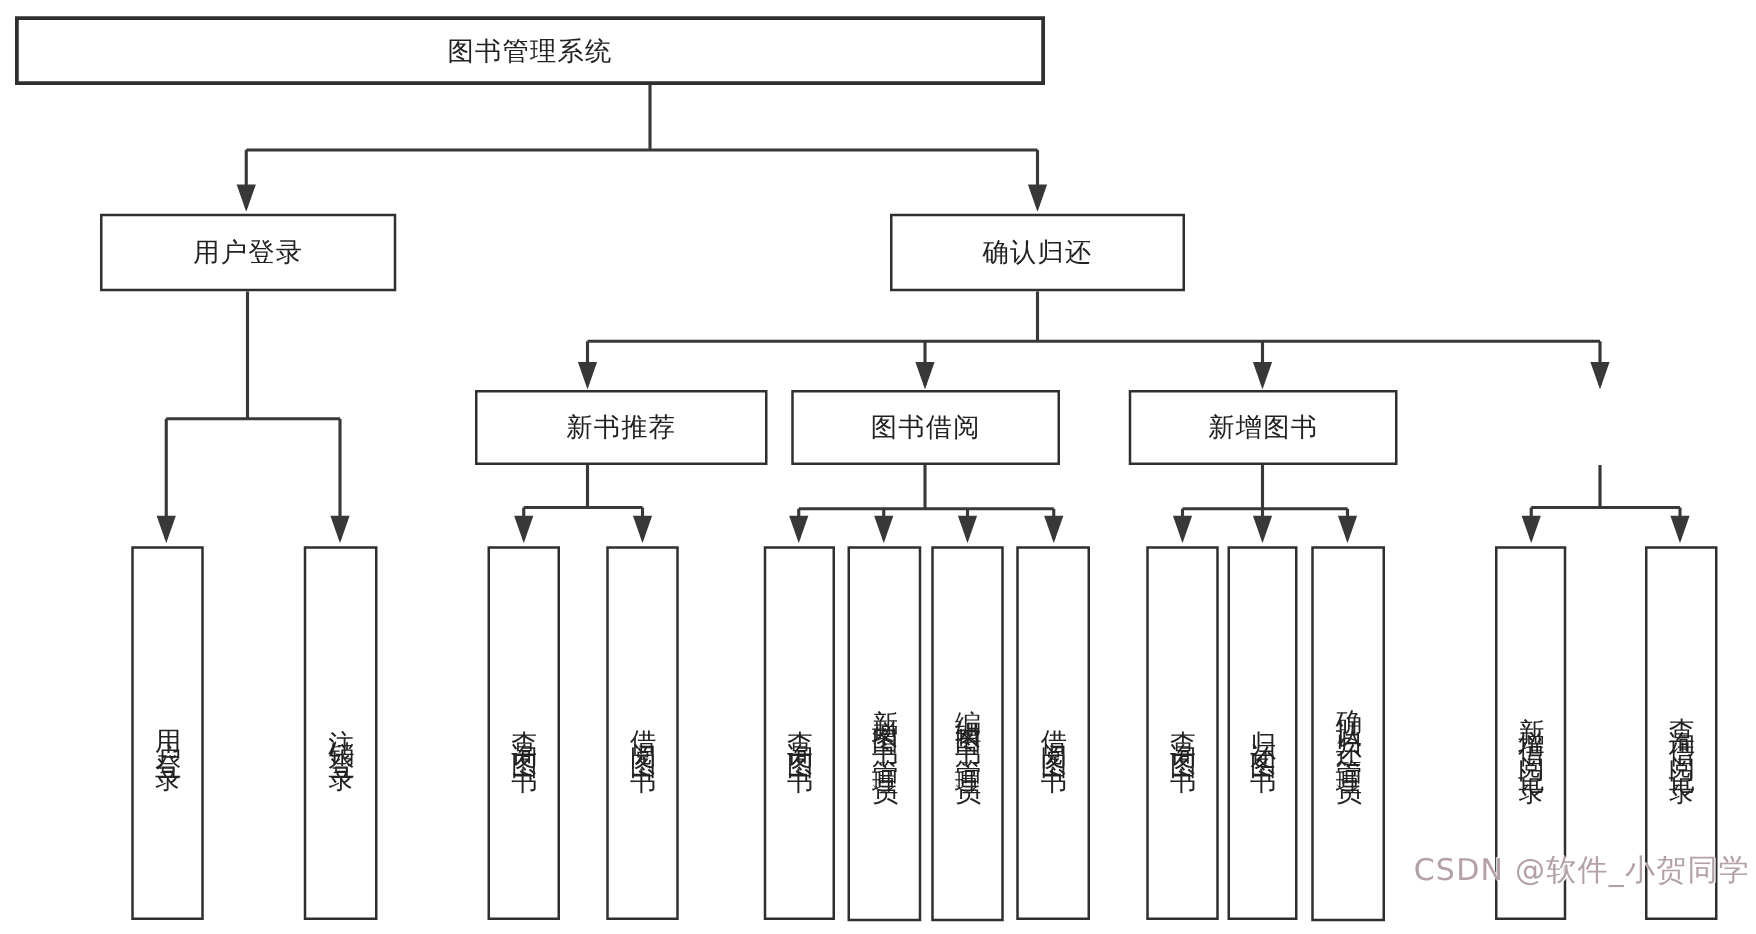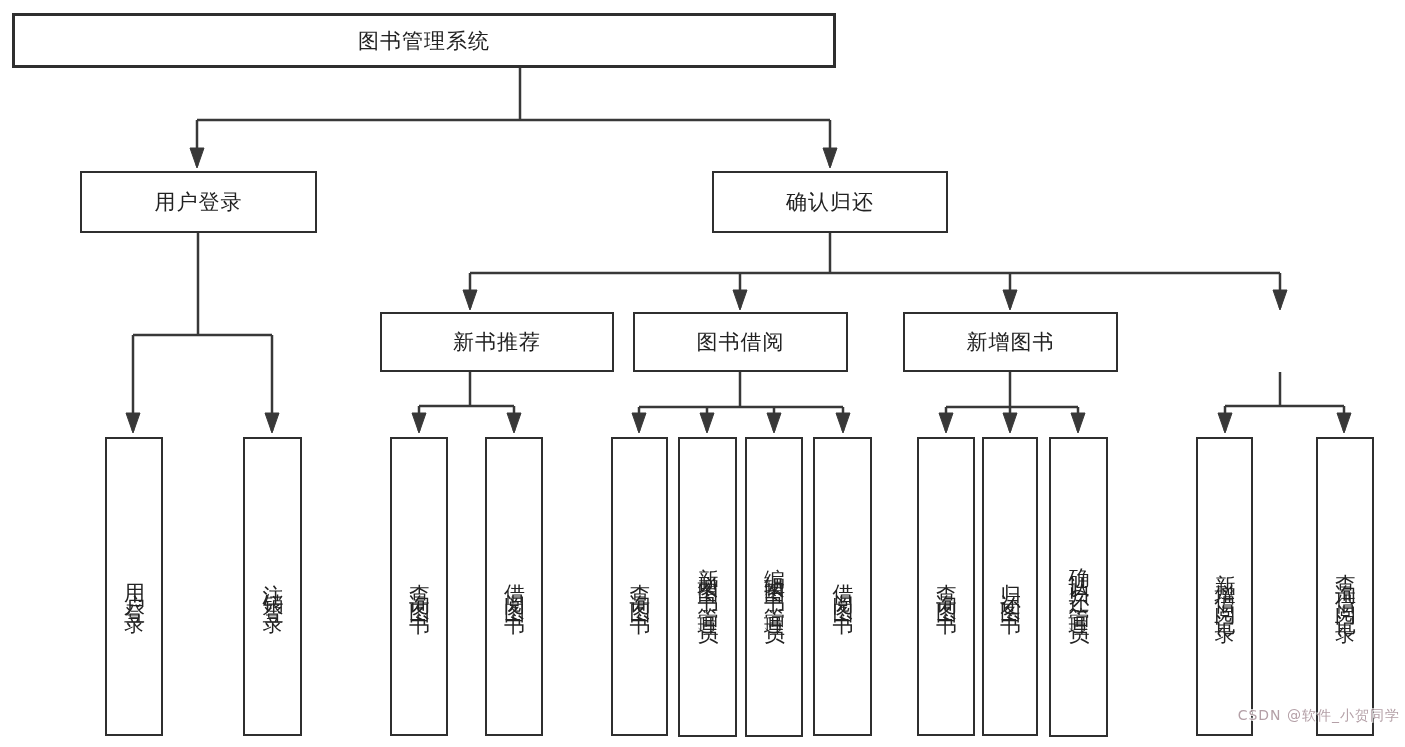--- a/index.html
+++ b/index.html
@@ -35,24 +35,24 @@
   }
   .box.v {
     writing-mode: vertical-rl;
     text-orientation: mixed;
     font-size: 21px;
     letter-spacing: 10px;
     line-height: 1;
   }
   .watermark {
     position: absolute;
-    top: 707px;
+    top: 680px;
     right: 5px;
     z-index: 3;
-    font-size: 14px;
+    font-size: 24px;
     letter-spacing: 1px;
     color: #b4a0a7;
     text-shadow: 1px 1px 0 #ffffff, -1px -1px 0 rgba(255,255,255,0.8);
     white-space: nowrap;
   }
 </style>
 </head>
 <body>
 
 <div class="stage">

